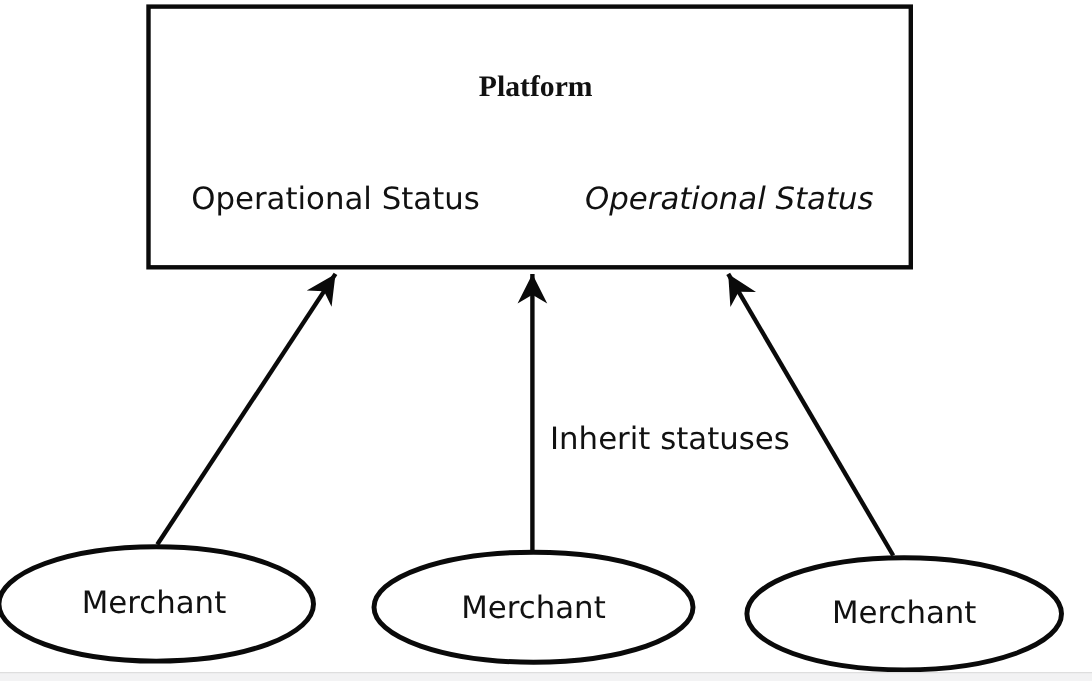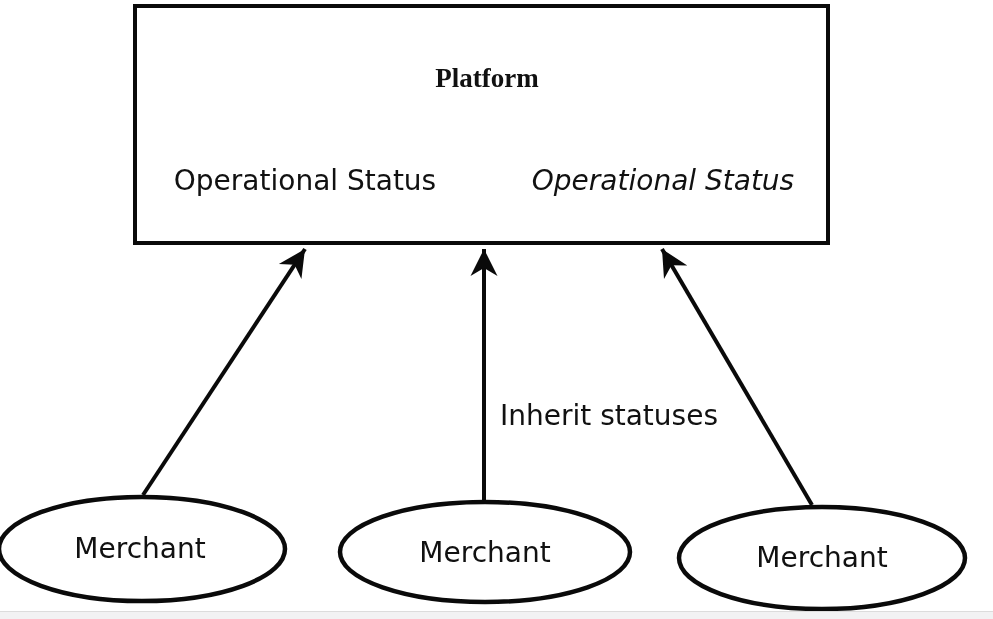--- a/index.html
+++ b/index.html
@@ -41,21 +41,20 @@
     top: 181px;
   }
   .operational-label {
     left: 663px;
     top: 181px;
     font-style: italic;
   }
   .edge-label {
     left: 609px;
     top: 400px;
-    margin-top: 16px;
   }
   .merchant-label-1 { left: 140px; top: 549px; }
   .merchant-label-2 { left: 485px; top: 553px; }
   .merchant-label-3 { left: 822px; top: 558px; }
   .footer-bar {
     position: absolute;
     left: 0;
     bottom: 0;
     width: 100%;
     height: 7px;

